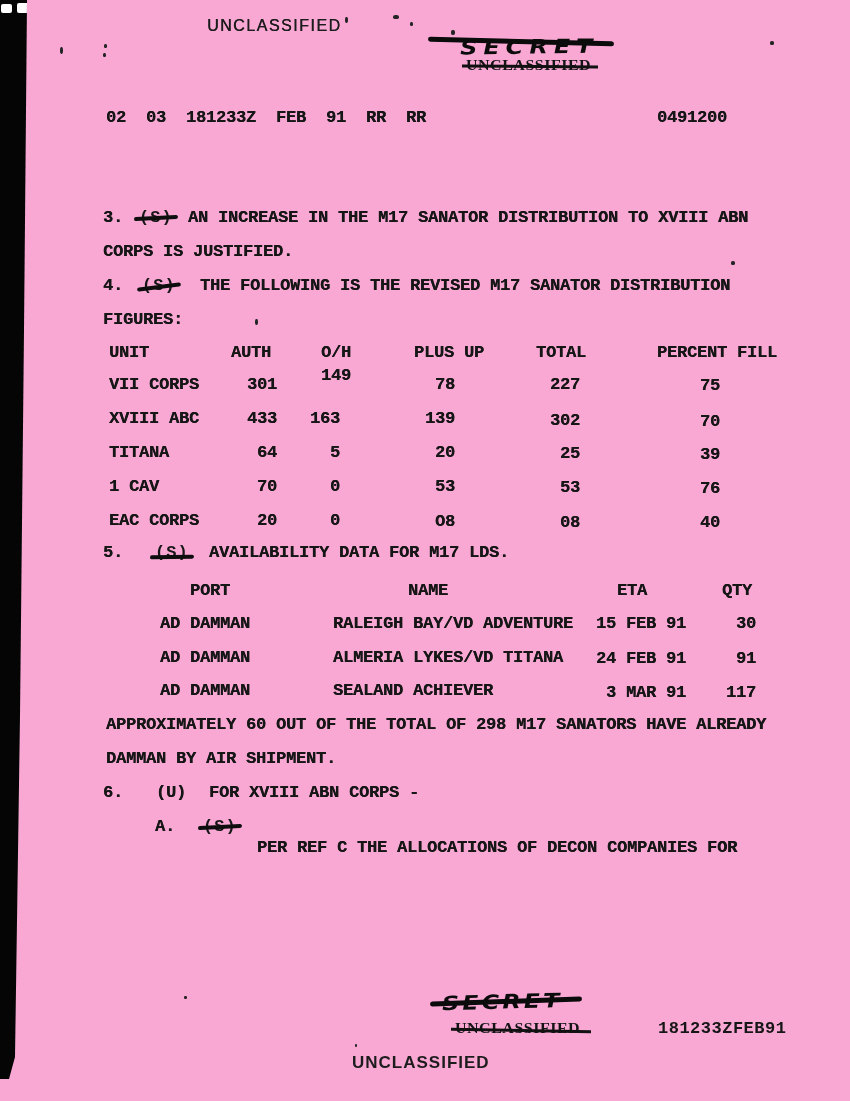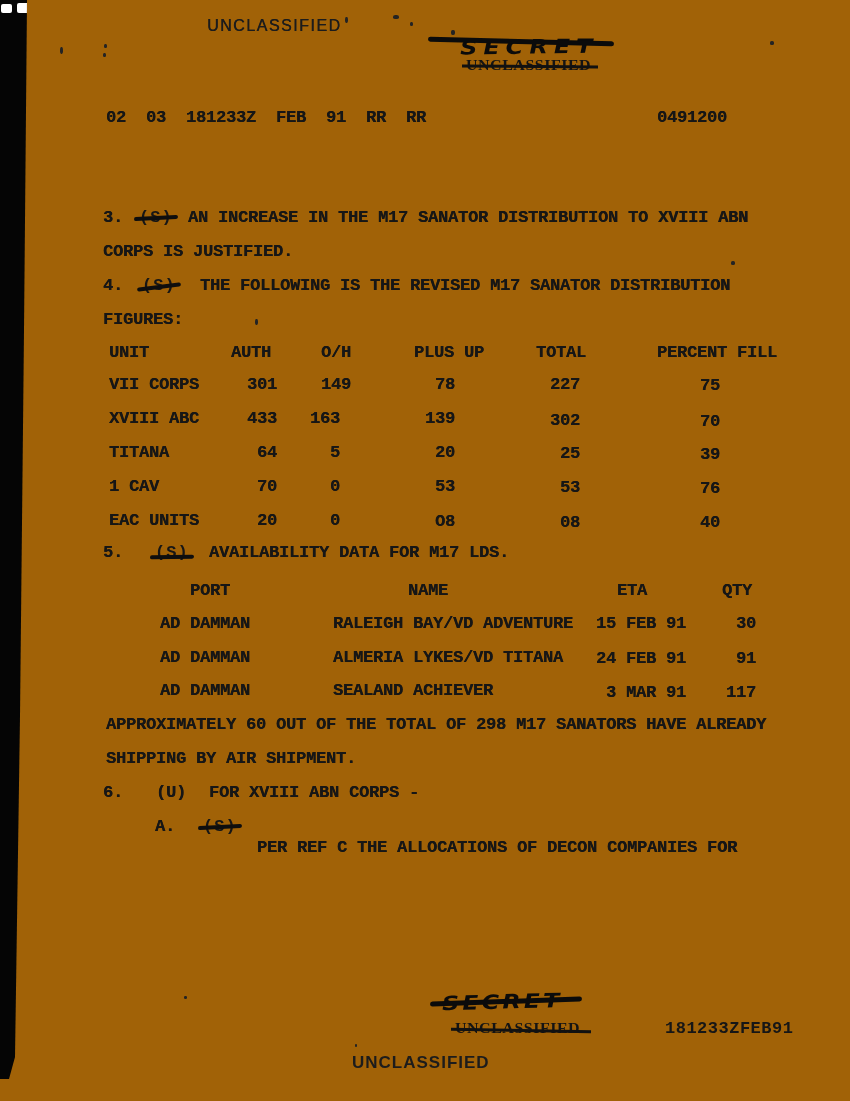--- a/index.html
+++ b/index.html
@@ -1,18 +1,18 @@
 <!DOCTYPE html>
 <html><head>
 <meta charset="utf-8">
 <style>
   html,body { margin:0; padding:0; background:#e8e8e8; }
   .page {
     position:relative; width:850px; height:1101px; margin:0 auto;
-    background:#a16207; overflow:hidden;
+    background:#f9a8d4; overflow:hidden;
     font-family:"Liberation Mono", monospace;
   }
   
   .scan-bar {
     position:absolute; left:0; top:0; width:27px; height:1101px; background:#050505;
     clip-path:polygon(0 0, 27px 0, 24px 30%, 20px 65%, 15px 96%, 9px 98%, 0 98%);
   }
   .notch { position:absolute; background:#fff; }
   .notch.n1 { left:1px; top:4px; width:11px; height:9px; border-radius:2px; }
   .notch.n2 { left:17px; top:3px; width:15px; height:10px; border-radius:2px; }
@@ -58,21 +58,21 @@
   .smark { position:absolute; font:700 17px/20px "Liberation Mono", monospace; color:#161616; letter-spacing:1px; }
   .smark .bar {
     position:absolute; left:-14%; right:-16%; top:8px; height:4px; background:#0e0e0e; border-radius:2px;
   }
   .smark.tilt1 .bar { transform:rotate(-3deg); }
   .smark.tilt2 .bar { transform:rotate(-7deg); top:9px; }
   .smark.under .bar { top:12px; height:3.5px; transform:rotate(-1deg); }
 
   .speck { position:absolute; background:#242424; border-radius:40%; }
 
-  .dtg { position:absolute; left:658px; top:1019px; font:700 17px "Liberation Mono", monospace; color:#161616; letter-spacing:0.5px;margin-left:7px; }
+  .dtg { position:absolute; left:658px; top:1019px; font:700 17px "Liberation Mono", monospace; color:#161616; letter-spacing:0.5px; }
 </style>
 </head>
 <body>
 
 <div class="page">
 
   <div class="scan-bar">
     <div class="notch n1"></div>
     <div class="notch n2"></div>
   </div>
@@ -102,21 +102,21 @@
     <div class="mono" style="left:109px; top:343px;">UNIT</div>
     <div class="mono" style="left:231px; top:343px;">AUTH</div>
     <div class="mono" style="left:321px; top:343px;">O/H</div>
     <div class="mono" style="left:414px; top:343px;">PLUS UP</div>
     <div class="mono" style="left:536px; top:343px;">TOTAL</div>
     <div class="mono" style="left:657px; top:343px;">PERCENT FILL</div>
 
     <div>
       <div class="mono" style="left:109px; top:375px;">VII CORPS</div>
       <div class="mono cell-r" style="left:197px; top:375px; width:80px;">301</div>
-      <div class="mono cell-r" style="left:260px; top:375px; width:80px;padding-left:11px;">149</div>
+      <div class="mono cell-r" style="left:260px; top:366px; width:80px;padding-left:11px;">149</div>
       <div class="mono cell-r" style="left:375px; top:375px; width:80px;">78</div>
       <div class="mono cell-r" style="left:500px; top:375px; width:80px;">227</div>
       <div class="mono cell-r" style="left:640px; top:376px; width:80px;">75</div>
     </div>
 
     <div>
       <div class="mono" style="left:109px; top:409px;">XVIII ABC</div>
       <div class="mono cell-r" style="left:197px; top:409px; width:80px;">433</div>
       <div class="mono cell-r" style="left:260px; top:409px; width:80px;">163</div>
       <div class="mono cell-r" style="left:375px; top:409px; width:80px;">139</div>
@@ -136,21 +136,21 @@
     <div>
       <div class="mono" style="left:109px; top:477px;">1 CAV</div>
       <div class="mono cell-r" style="left:197px; top:477px; width:80px;">70</div>
       <div class="mono cell-r" style="left:260px; top:477px; width:80px;">0</div>
       <div class="mono cell-r" style="left:375px; top:477px; width:80px;">53</div>
       <div class="mono cell-r" style="left:500px; top:478px; width:80px;">53</div>
       <div class="mono cell-r" style="left:640px; top:479px; width:80px;">76</div>
     </div>
 
     <div>
-      <div class="mono" style="left:109px; top:511px;">EAC UNITS</div>
+      <div class="mono" style="left:109px; top:511px;">EAC CORPS</div>
       <div class="mono cell-r" style="left:197px; top:511px; width:80px;">20</div>
       <div class="mono cell-r" style="left:260px; top:511px; width:80px;">0</div>
       <div class="mono cell-r" style="left:375px; top:512px; width:80px;">O8</div>
       <div class="mono cell-r" style="left:500px; top:513px; width:80px;">08</div>
       <div class="mono cell-r" style="left:640px; top:513px; width:80px;">40</div>
     </div>
   </div>
 
   <div class="mono" style="left:103px; top:543px;">5.</div>
   <span class="smark under" style="left:155px; top:543px;"><span>(S)</span><span class="bar"></span></span>
@@ -176,21 +176,21 @@
     </div>
     <div>
       <div class="mono" style="left:160px; top:681px;">AD DAMMAN</div>
       <div class="mono" style="left:333px; top:681px;">SEALAND ACHIEVER</div>
       <div class="mono cell-r" style="left:578px; top:683px; width:108px;">3 MAR 91</div>
       <div class="mono cell-r" style="left:688px; top:683px; width:68px;">117</div>
     </div>
   </div>
 
   <div class="mono" style="left:106px; top:715px;">APPROXIMATELY 60 OUT OF THE TOTAL OF 298 M17 SANATORS HAVE ALREADY</div>
-  <div class="mono" style="left:106px; top:749px;">SHIPPING BY AIR SHIPMENT.</div>
+  <div class="mono" style="left:106px; top:749px;">DAMMAN BY AIR SHIPMENT.</div>
 
   <div class="mono" style="left:103px; top:783px;">6.</div>
   <div class="mono" style="left:156px; top:783px;">(U)</div>
   <div class="mono" style="left:209px; top:783px;">FOR XVIII ABN CORPS -</div>
 
   <div class="mono" style="left:155px; top:817px;">A.</div>
   <span class="smark tilt1" style="left:203px; top:817px;"><span>(S)</span><span class="bar"></span></span>
   <div class="mono" style="left:257px; top:817px;margin-top:21px;">PER REF C THE ALLOCATIONS OF DECON COMPANIES FOR</div>
 
   <div class="secret-script bottom">SECRET</div>

